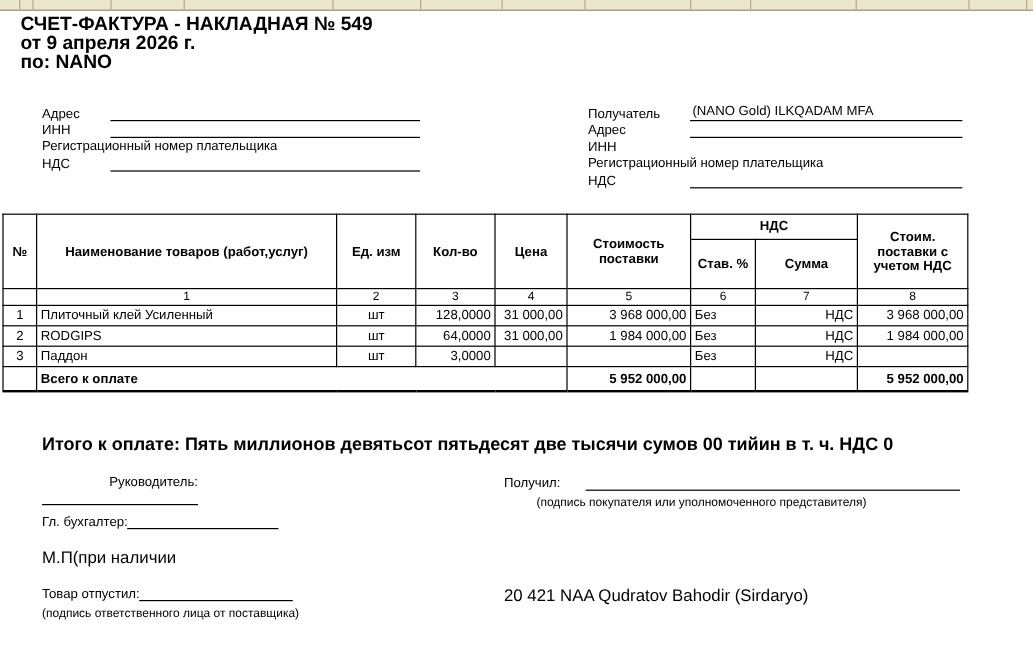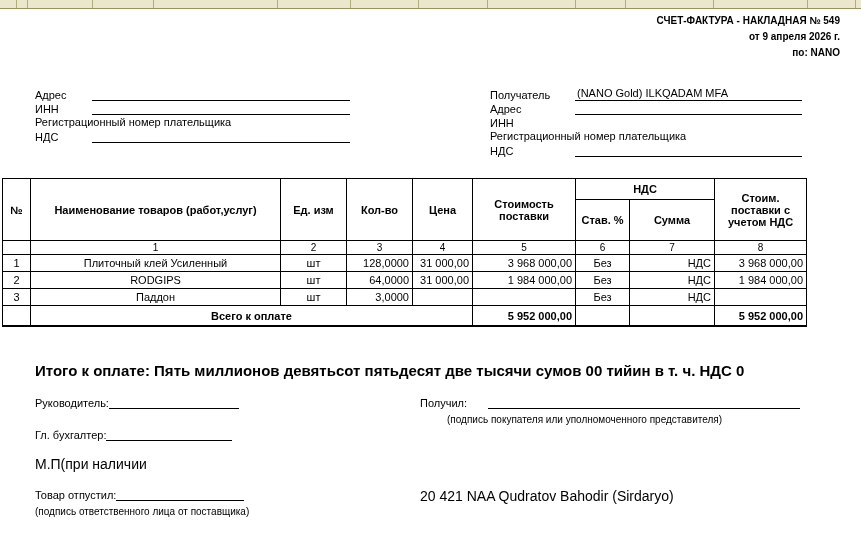--- a/index.html
+++ b/index.html
@@ -7,22 +7,22 @@
     width:861px;height:558px;position:relative;overflow:hidden;
     background:#ffffff;color:#000;
     font-family:"Liberation Sans","DejaVu Sans",sans-serif;
     font-size:11px;
   }
   
   .strip{position:absolute;top:0;left:0;width:861px;height:8px;
     background:#ebe7cc;border-bottom:1px solid #999263;}
   .strip .sdiv{position:absolute;top:0;bottom:0;width:1px;background:#b3ac7d;}
   
-  .title{position:absolute;top:13px;left:0;width:840px;text-align:right;
-    font-weight:bold;font-size:10px;line-height:16px;}
+  .title{position:absolute;top:13px;left:17px;width:840px;text-align:left;
+    font-weight:bold;font-size:16px;line-height:16px;}
   
   .party{position:absolute;top:87px;}
   .party.left{left:35px;width:315px;}
   .party.right{left:490px;width:312px;}
   .pline{display:flex;align-items:flex-end;height:14px;}
   .plabel{white-space:nowrap;}
   .party.left .plabel{width:57px;flex:0 0 57px;}
   .party.right .plabel{width:85px;flex:0 0 85px;}
   .pvalue{flex:1;border-bottom:1px solid #000;padding:0 0 0 2px;
     white-space:nowrap;height:13px;line-height:13px;overflow:hidden;}
@@ -34,21 +34,21 @@
     overflow:hidden;font-size:11px;}
   table.items th{font-weight:bold;text-align:center;vertical-align:middle;
     line-height:12px;padding:1px 2px;}
   tr.h1 th{height:18px;}
   tr.h2 th{height:38px;}
   tr.rownums td{height:13px;text-align:center;font-size:10px;line-height:12px;padding:0;}
   tr.drow td{height:16px;line-height:14px;}
   tr.trow td{height:19px;line-height:16px;font-weight:bold;border-bottom:2px solid #000;}
   .c-center{text-align:center;}
   .c-right{text-align:right;}
-  .c-left{text-align:center;}
+  .c-left{text-align:left;}
   
   .summary{position:absolute;left:35px;top:362px;font-weight:bold;font-size:15px;}
   .sigrow{position:absolute;display:flex;align-items:flex-end;font-size:11px;}
   .sig-underline{display:inline-block;border-bottom:1px solid #000;height:12px;}
   .caption{position:absolute;font-size:10px;}
   .plain-abs{position:absolute;font-size:14px;}
 </style>
 </head>
 <body>
 
@@ -186,21 +186,21 @@
     <td class="c-right">5 952 000,00</td>
     <td></td>
     <td></td>
     <td class="c-right">5 952 000,00</td>
   </tr>
 </tbody>
   </table>
 
 <div class="summary">Итого к оплате: Пять миллионов девятьсот пятьдесят две тысячи сумов 00 тийин  в т. ч. НДС 0</div>
 
-<div class="sigrow" style="left:35px;top:396px;">
+<div class="sigrow" style="left:35px;top:396px;flex-direction:column;">
   <span>Руководитель:</span>
     <span class="sig-underline" style="width:130px"></span>
 </div>
 
 <div class="sigrow" style="left:420px;top:396px;">
   <span style="width:68px;flex:0 0 68px;">Получил:</span>
     <span class="sig-underline" style="width:312px"></span>
 </div>
 <div class="caption" style="left:447px;top:414px;">(подпись покупателя или уполномоченного представителя)</div>
 

